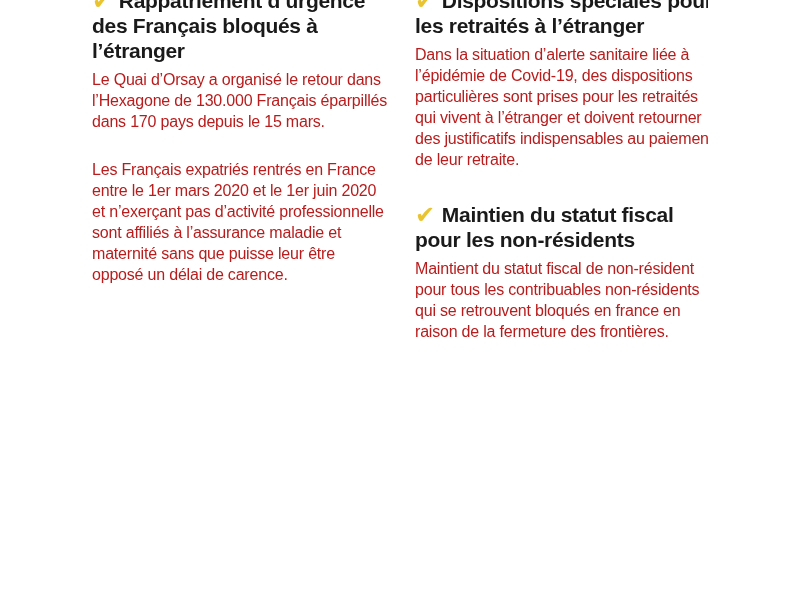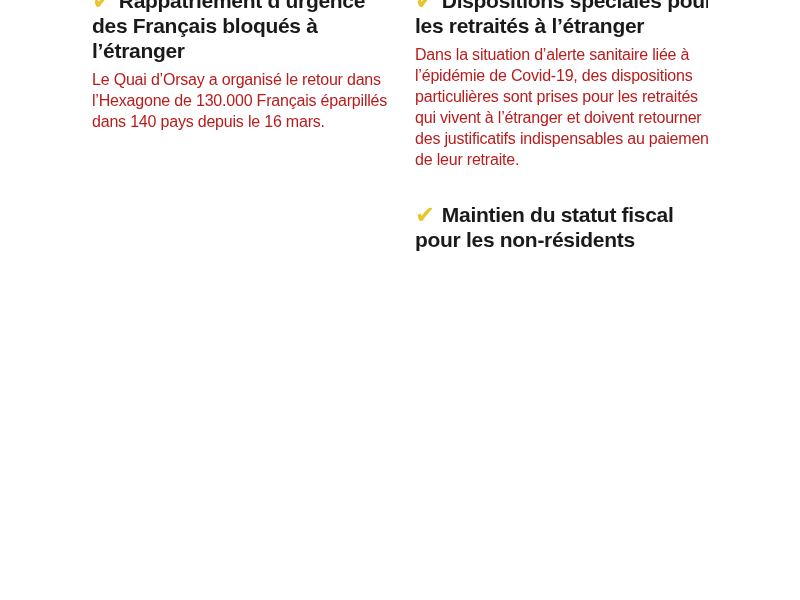--- a/index.html
+++ b/index.html
@@ -63,39 +63,41 @@
 <body>
 
 <div class="page">
 
   <div class="col col-left">
 
     <section>
       <h2 class="sec-title">
         <span class="check">✔</span><span>Rappatriement d’urgence des Français bloqués à l’étranger</span>
       </h2>
-      <p class="sec-body">Le Quai d’Orsay a organisé le retour dans l’Hexagone de 130.000 Français éparpillés dans 140 pays depuis le 16 mars.</p>
+      <p class="sec-body">Le Quai d’Orsay a organisé le retour dans l’Hexagone de 130.000 Français éparpillés dans 170 pays depuis le 15 mars.</p>
     </section>
 
 
     <section>
+      <p class="sec-body">Les Français expatriés rentrés en France entre le 1er mars 2020 et le 1er juin 2020 et n’exerçant pas d’activité professionnelle sont affiliés à l’assurance maladie et maternité sans que puisse leur être opposé un délai de carence.</p>
     </section>
 
   </div>
 
   <div class="col col-right">
 
     <section>
       <h2 class="sec-title">
         <span class="check">✔</span><span>Dispositions spéciales pour les retraités à l’étranger</span>
       </h2>
       <p class="sec-body">Dans la situation d’alerte sanitaire liée à l’épidémie de Covid-19, des dispositions particulières sont prises pour les retraités qui vivent à l’étranger et doivent retourner des justificatifs indispensables au paiement de leur retraite.</p>
     </section>
 
     <section style="margin-top:31px;">
       <h2 class="sec-title">
         <span class="check">✔</span><span>Maintien du statut fiscal pour les non-résidents</span>
       </h2>
+      <p class="sec-body">Maintient du statut fiscal de non-résident pour tous les contribuables non-résidents qui se retrouvent bloqués en france en raison de la fermeture des frontières.</p>
     </section>
 
   </div>
 
 </div>
 
 </body></html>

